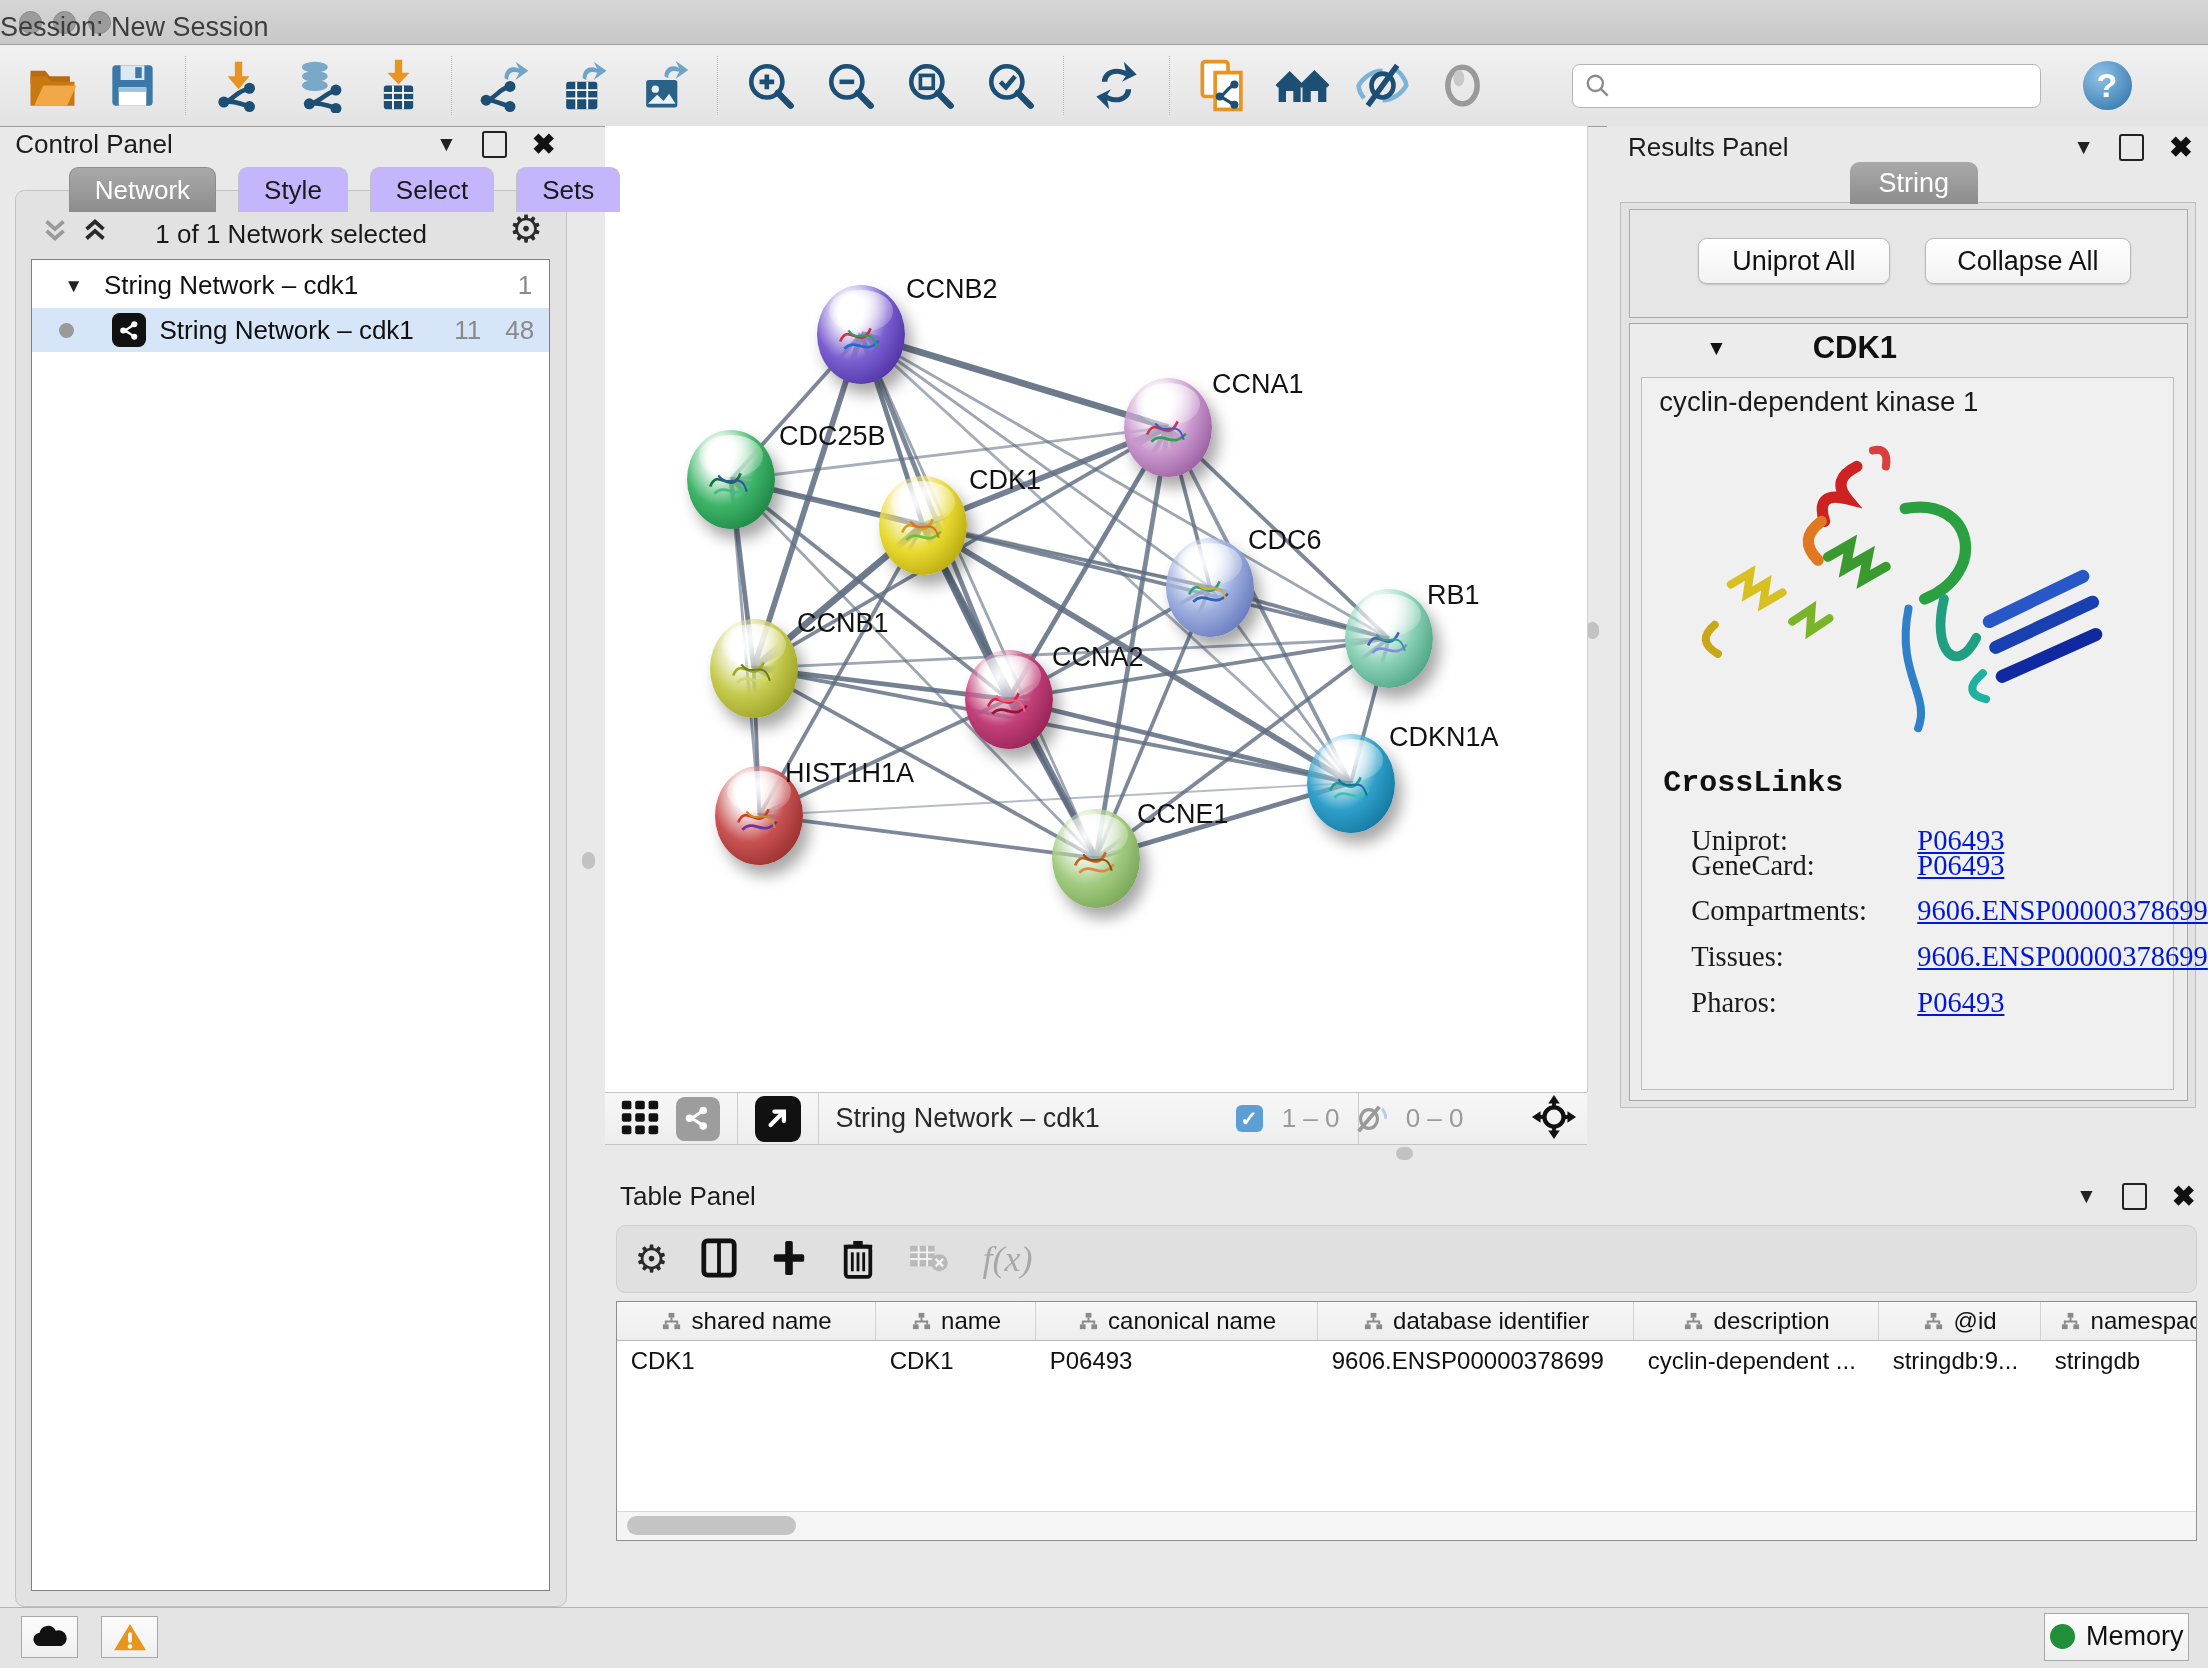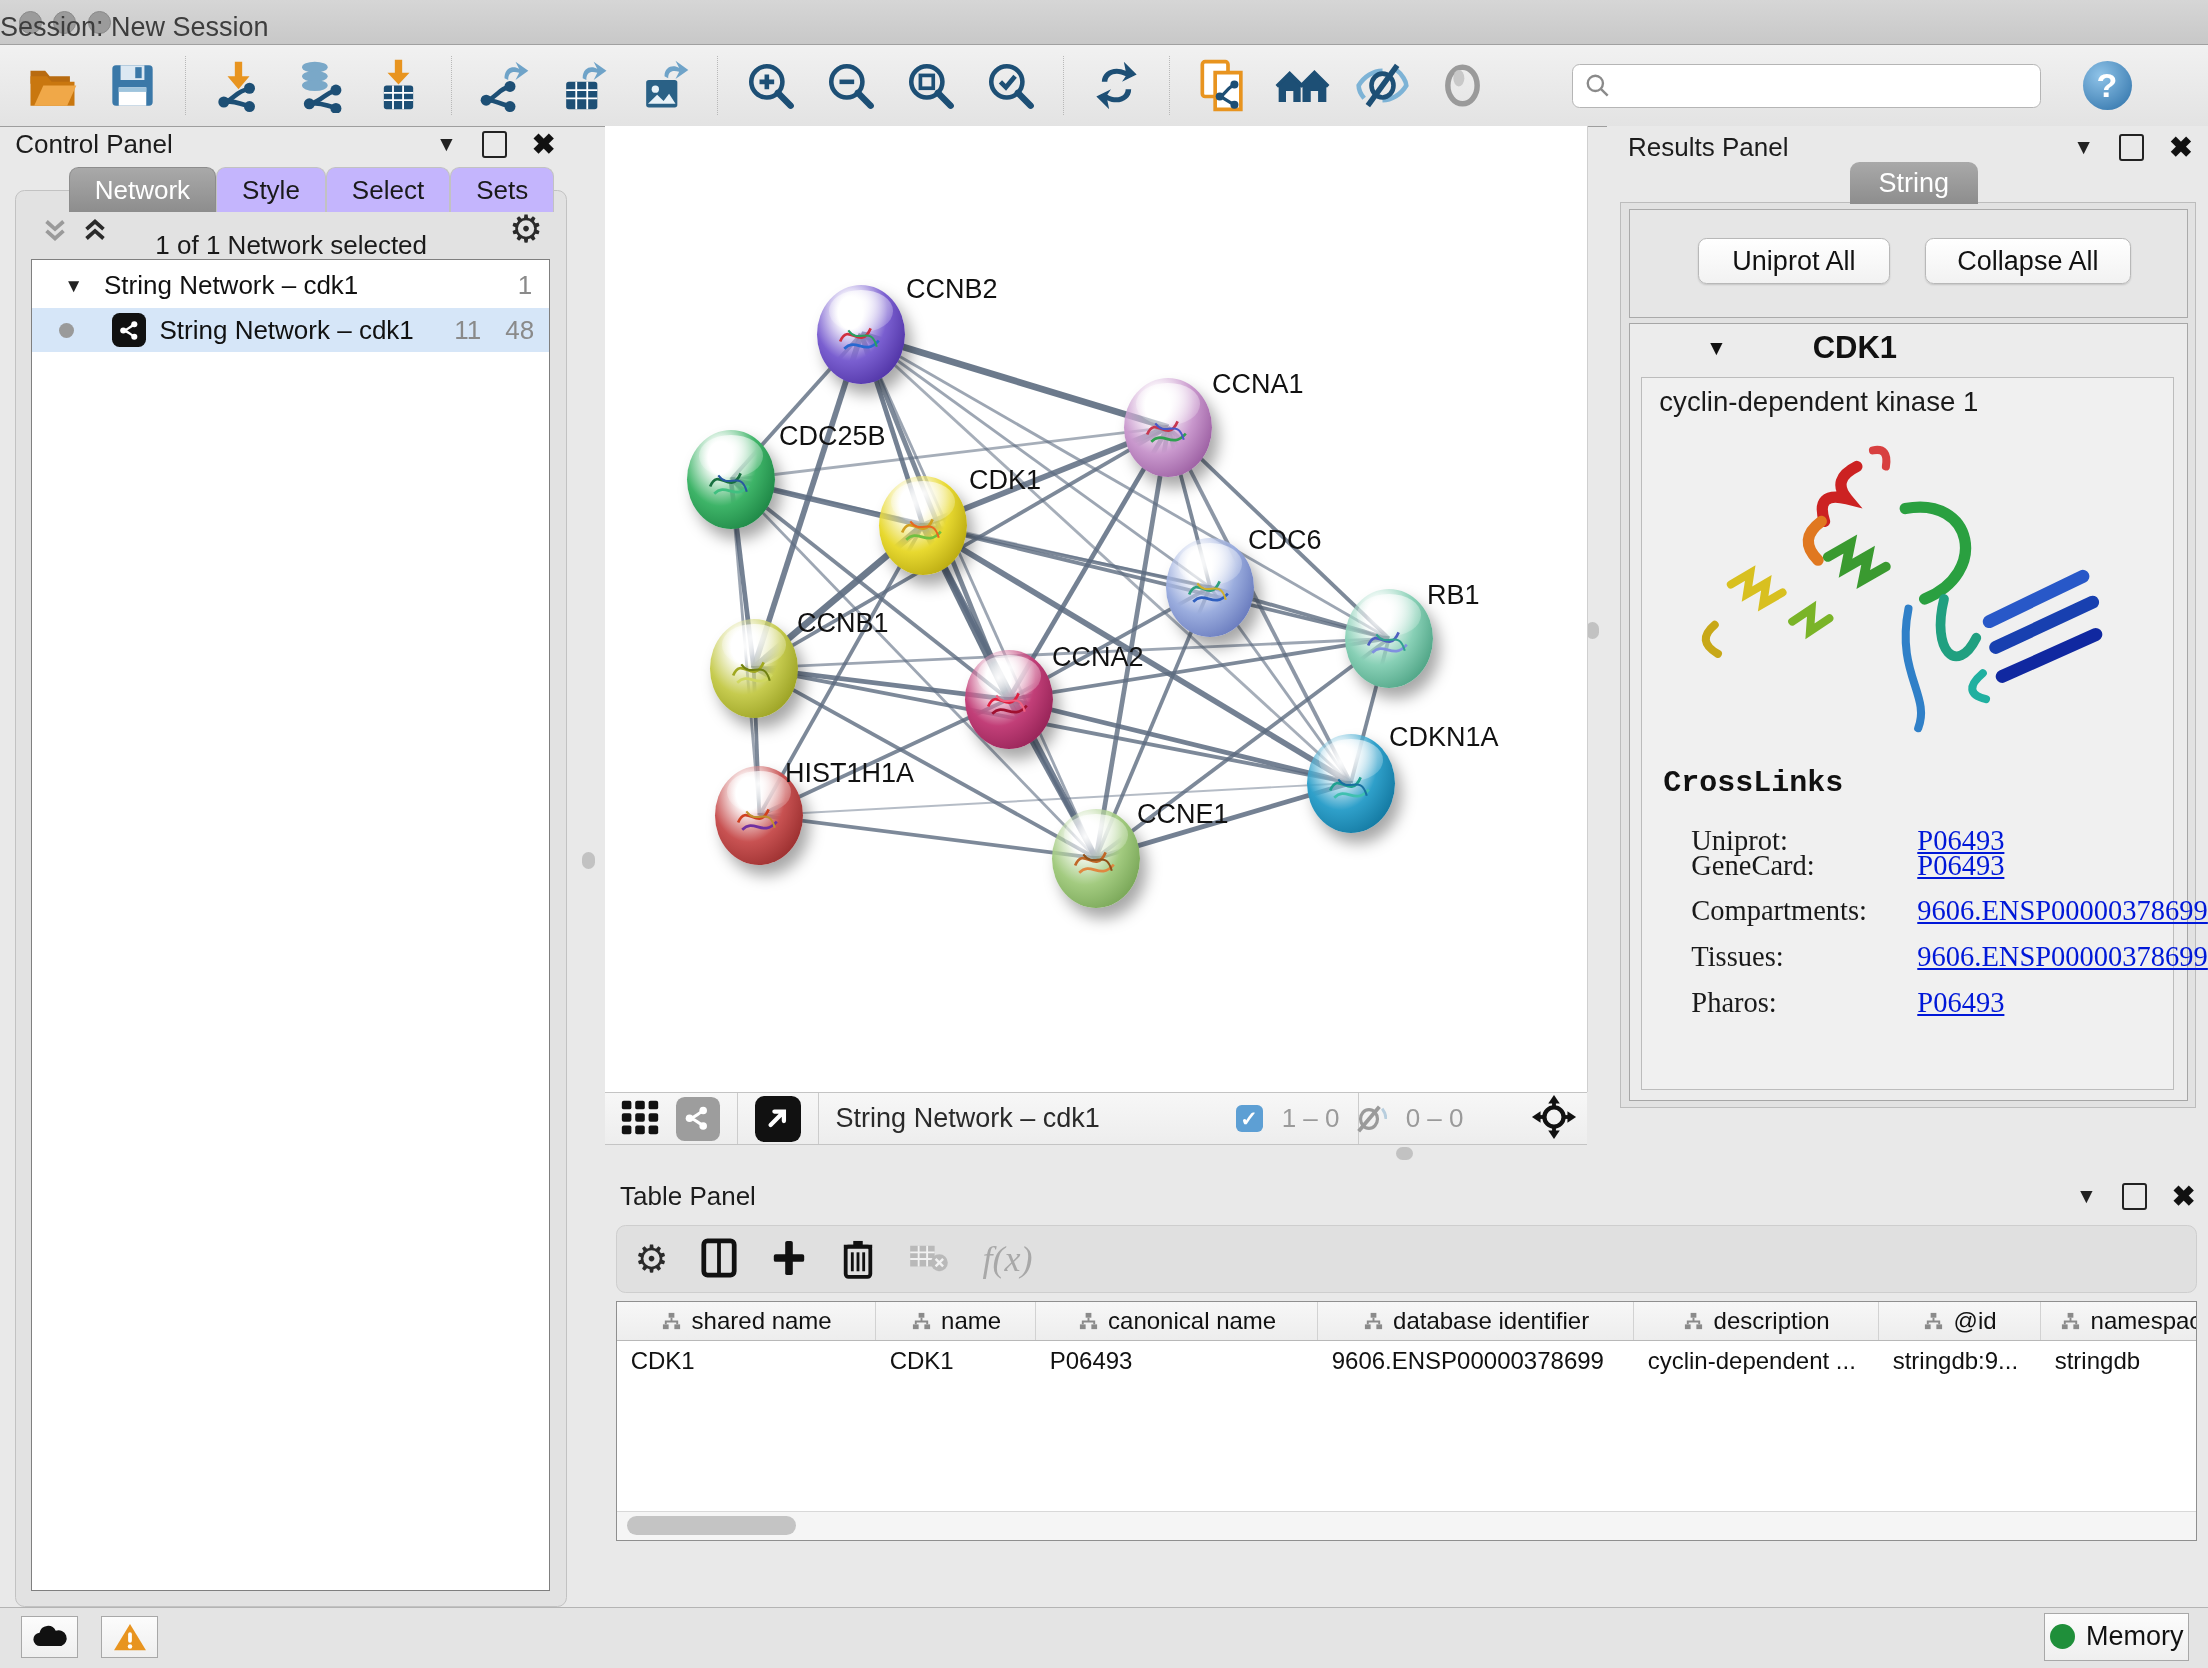--- a/index.html
+++ b/index.html
@@ -23,27 +23,27 @@
 
   
   .panel-title{font-size:26px;color:#1c1c1c;}
   .win-icons{position:absolute;display:flex;gap:25px;align-items:center;}
   .wi-collapse{font-size:21px;color:#222;}
   .wi-float{width:21px;height:23px;border:2.9px solid #222;border-radius:2.9px;}
   .wi-close{font-size:28.5px;color:#111;font-weight:bold;line-height:23px;}
 
   
   .control-panel{position:absolute;left:5.7px;top:129px;width:569px;height:1476px;}
-  .cp-tabs{position:absolute;left:63px;top:38px;display:flex;}
+  .cp-tabs{position:absolute;left:63px;top:38px;display:flex;gap:22px;}
   .tab-btn{height:44px;padding:0 25px;display:flex;align-items:center;justify-content:center;font-size:26px;border:1px solid #c2c2c2;border-bottom:none;background:#c4b5fd;color:#1a1a1a;border-radius:9.5px 9.5px 0 0;position:relative;z-index:3;}
   .tab-btn.active{background:linear-gradient(#a9a9a9,#8d8d8d);color:#fff;border-color:#8d8d8d;}
   .cp-body{position:absolute;left:9.5px;top:61px;width:550px;height:1415px;background:#e2e2e2;border:1px solid #c2c2c2;border-radius:9.5px;z-index:2;}
   .cp-toolrow{position:absolute;left:0;top:19px;width:100%;height:42px;}
   .chev{position:absolute;top:3.8px;}
-  .cp-status{position:absolute;left:0;top:20px;width:100%;text-align:center;font-size:26px;color:#1a1a1a;}
+  .cp-status{position:absolute;left:0;top:9px;width:100%;text-align:center;font-size:26px;color:#1a1a1a;}
   .gear-glyph{font-size:38px;color:#2a2a2a;line-height:38px;}
   .tree-box{position:absolute;left:15px;top:68px;width:517px;height:1330px;background:#fff;border:1.9px solid #7f7f7f;}
   .tree-row{position:absolute;left:0;width:100%;height:44px;display:flex;align-items:center;font-size:26px;color:#111;}
   .tree-row .count{color:#8a8a8a;}
   .row-selected{background:#d6e6f8;}
   .share-badge{width:34px;height:34px;border-radius:7.6px;background:#111;display:flex;align-items:center;justify-content:center;}
   .dot-gray{width:15px;height:15px;border-radius:50%;background:#9a9a9a;}
 
   
   .canvas{position:absolute;left:605px;top:126px;width:982px;height:966px;background:#fff;border-right:1px solid #cfcfcf;}

